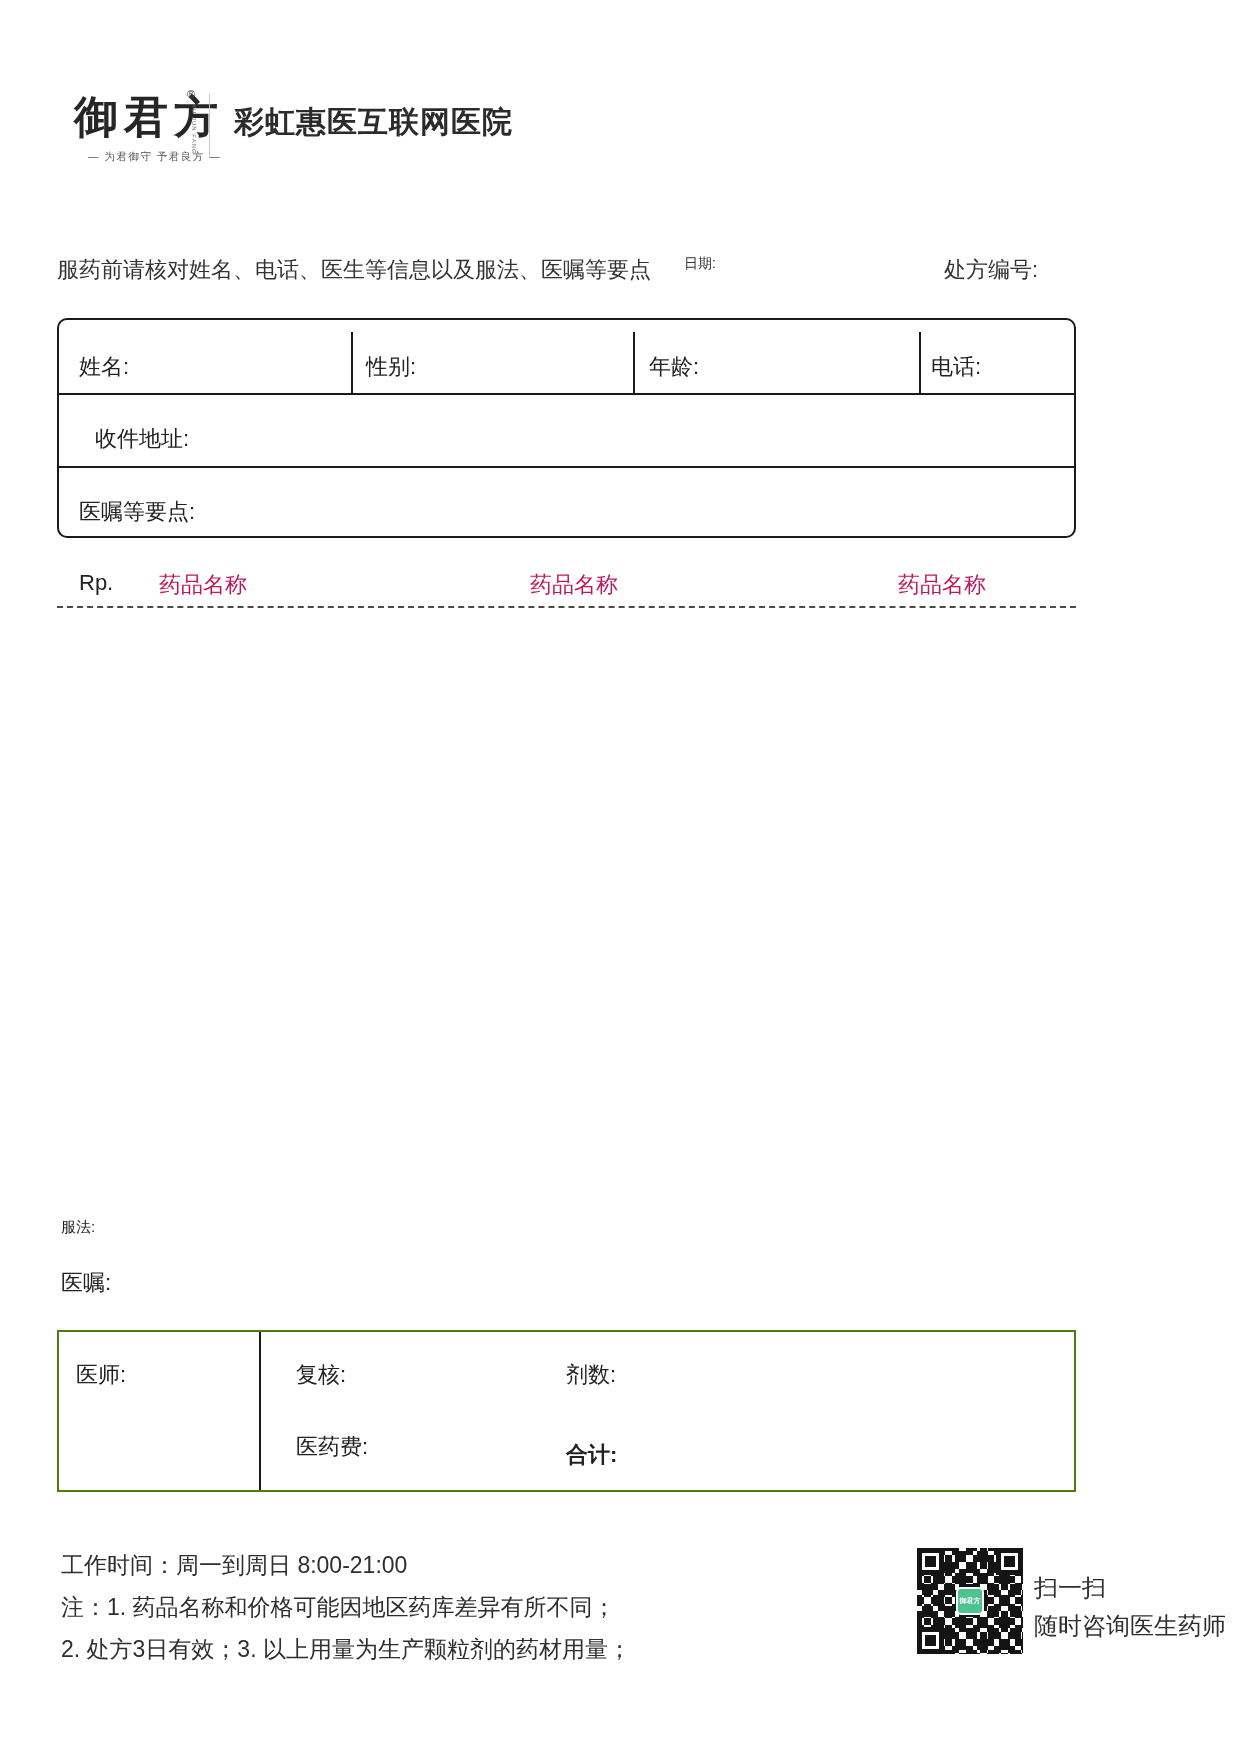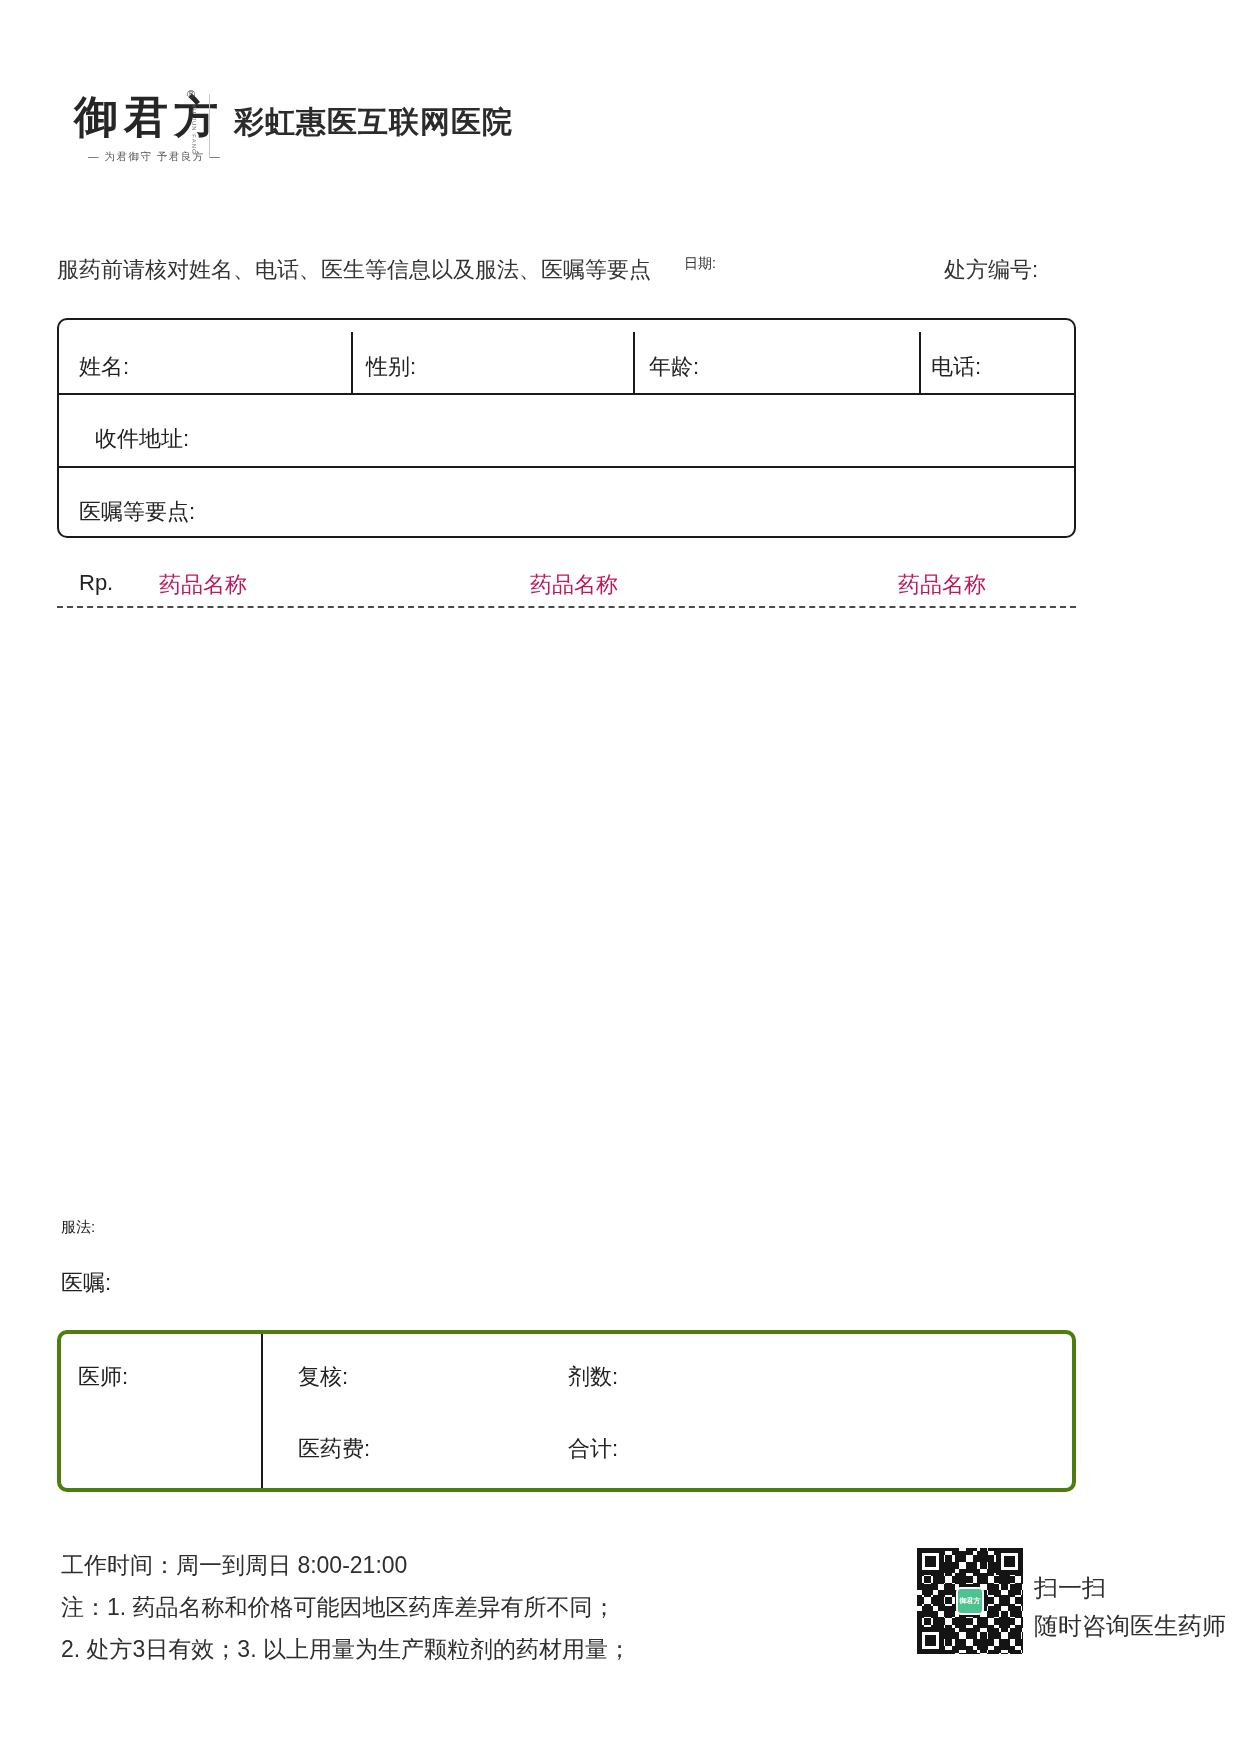--- a/index.html
+++ b/index.html
@@ -67,29 +67,29 @@
     border-top: 2px dashed #4a4a4a;
   }
 
   
   .method-label { left: 42px; top: 1218px; font-size: 15px; color: #222; }
   .advice-label { left: 42px; top: 1268px; font-size: 22px; color: #222; }
 
   
   .sign-box {
     left: 38px; top: 1330px; width: 1019px; height: 162px;
-    border: 4px solid #4d7c0f; border-radius: 10px; background: #fff;
+    border: 2px solid #4d7c0f; border-radius: 0; background: #fff;
   }
   .sign-box .cell-label { position: absolute; font-size: 22px; color: #222; }
   .sign-vdiv { position: absolute; left: 200px; top: 0; width: 2px; height: 100%; background: #1a1a1a; }
   .lbl-doctor { left: 17px;  top: 28px; }
   .lbl-review { left: 237px; top: 28px; }
   .lbl-doses  { left: 507px; top: 28px; }
   .lbl-fee    { left: 237px; top: 100px; }
-  .lbl-total  { left: 507px; top: 100px; }
+  .lbl-total  { left: 507px; top: 108px; font-weight: bold; }
 
   
   .work-hours { left: 42px; top: 1550px; font-size: 23px; color: #2e2e2e; }
   .note-line1 { left: 42px; top: 1592px; font-size: 23px; color: #2e2e2e; }
   .note-line2 { left: 42px; top: 1634px; font-size: 23px; color: #2e2e2e; }
 
   .qr-code {
     left: 898px; top: 1548px; width: 106px; height: 106px;
     background-color: #fff;
     background-image:

